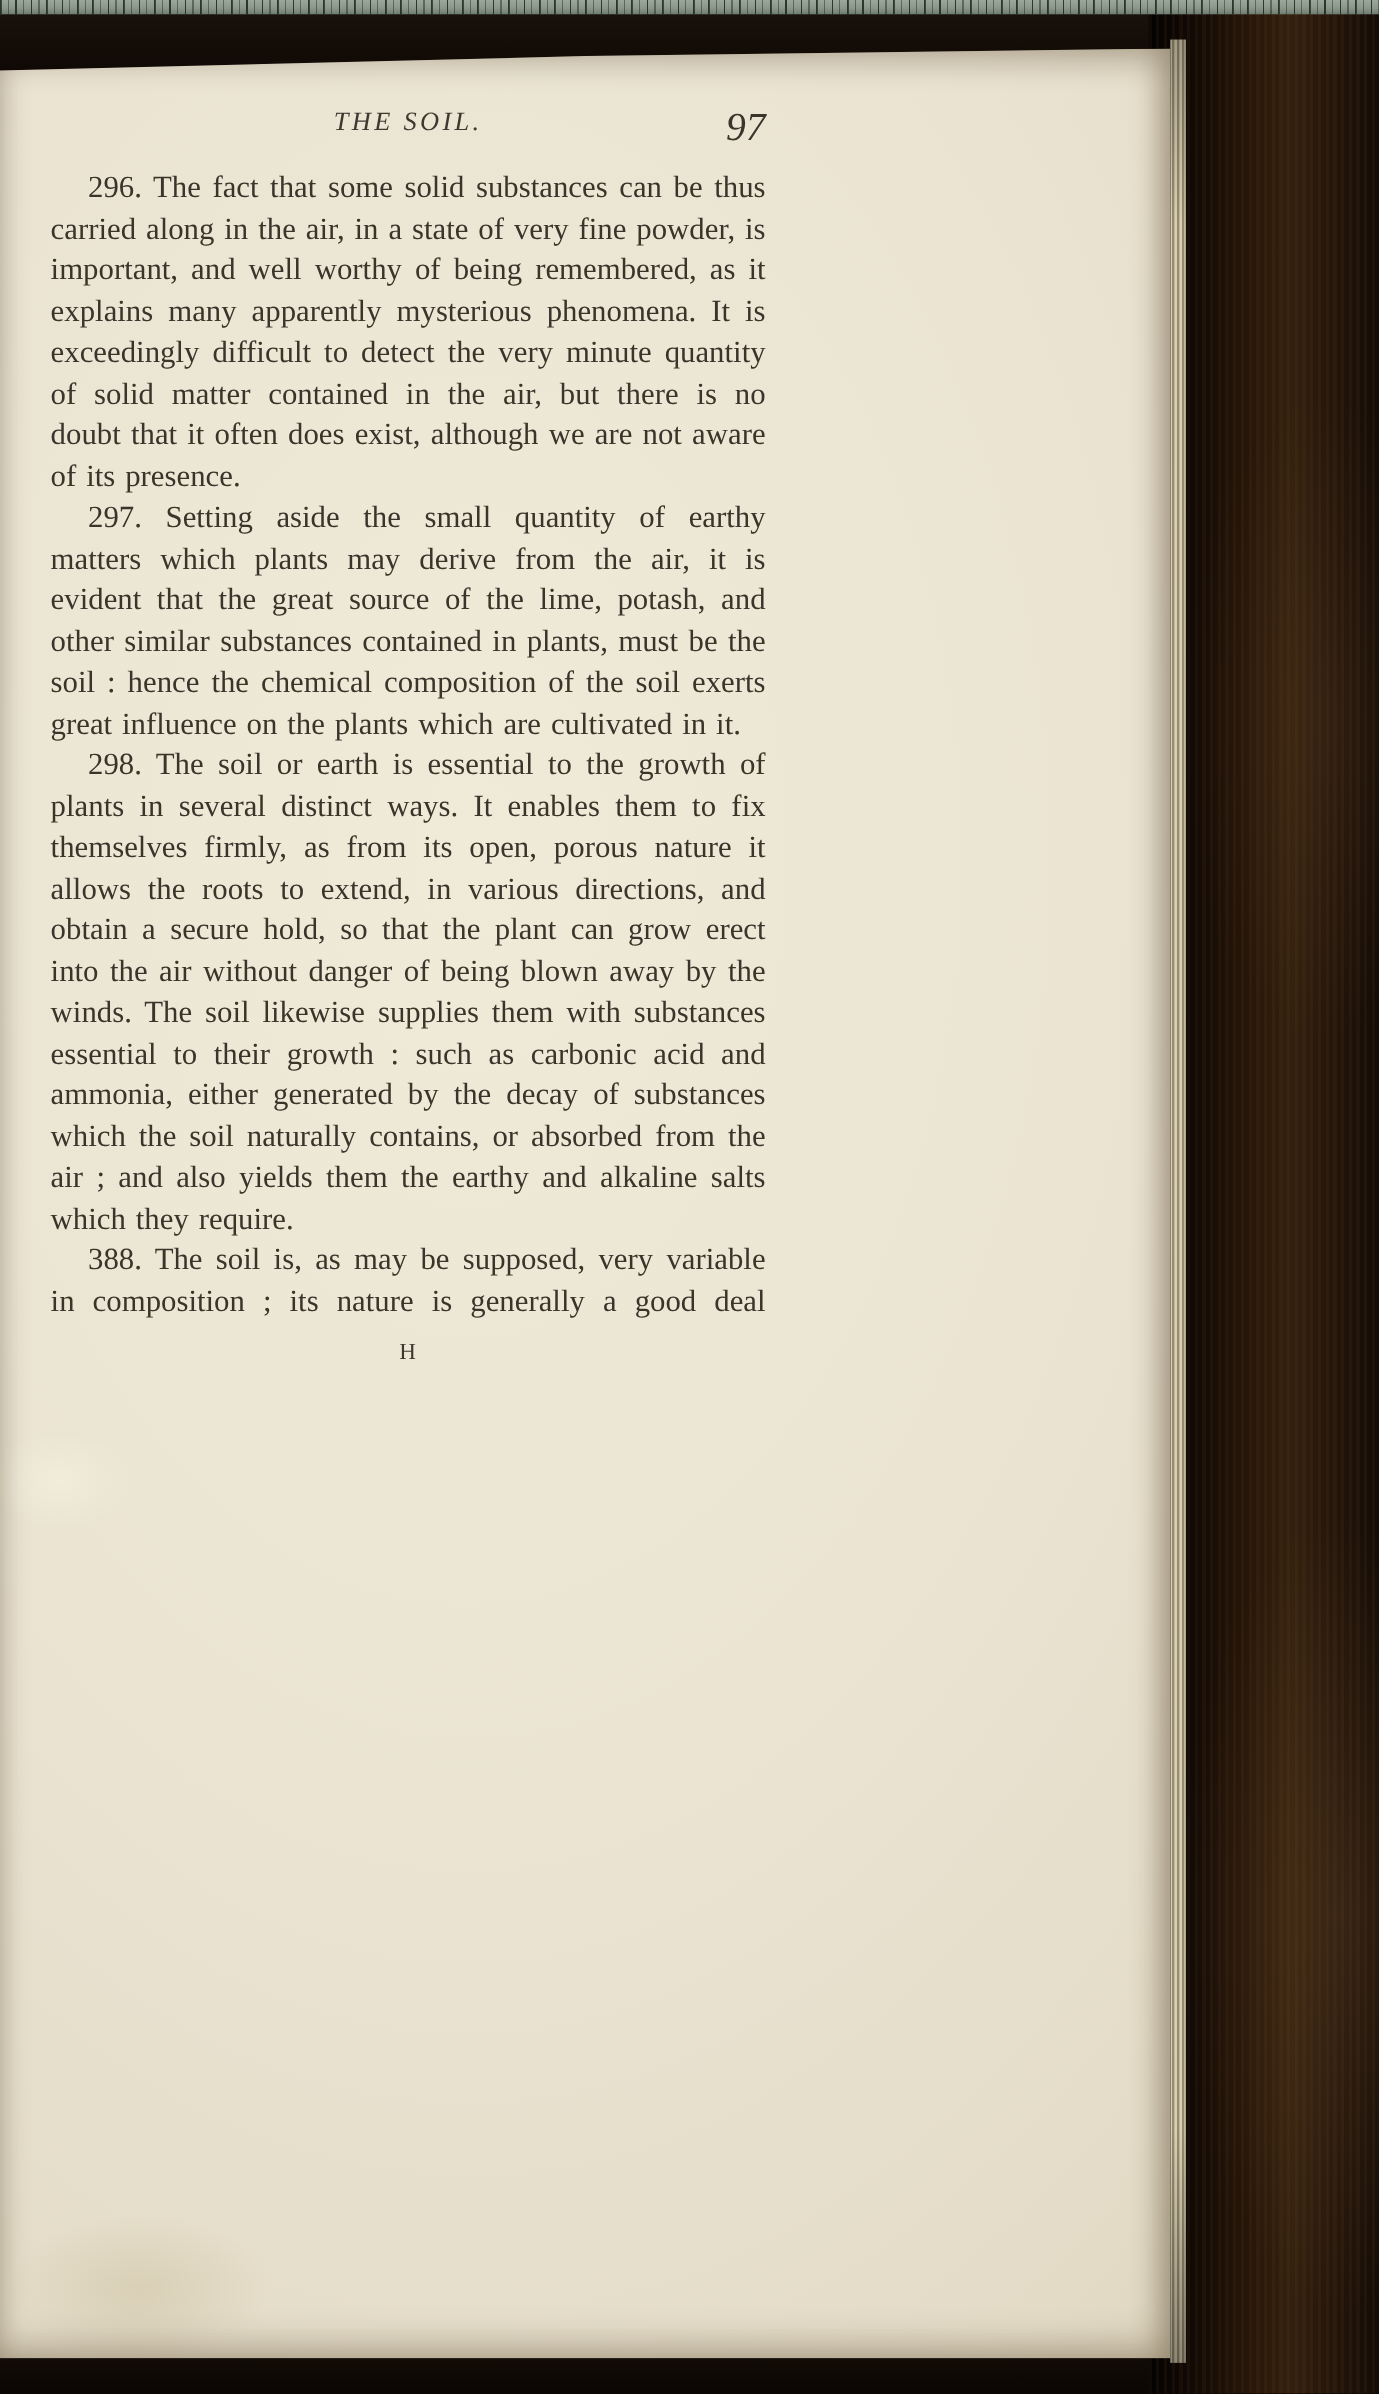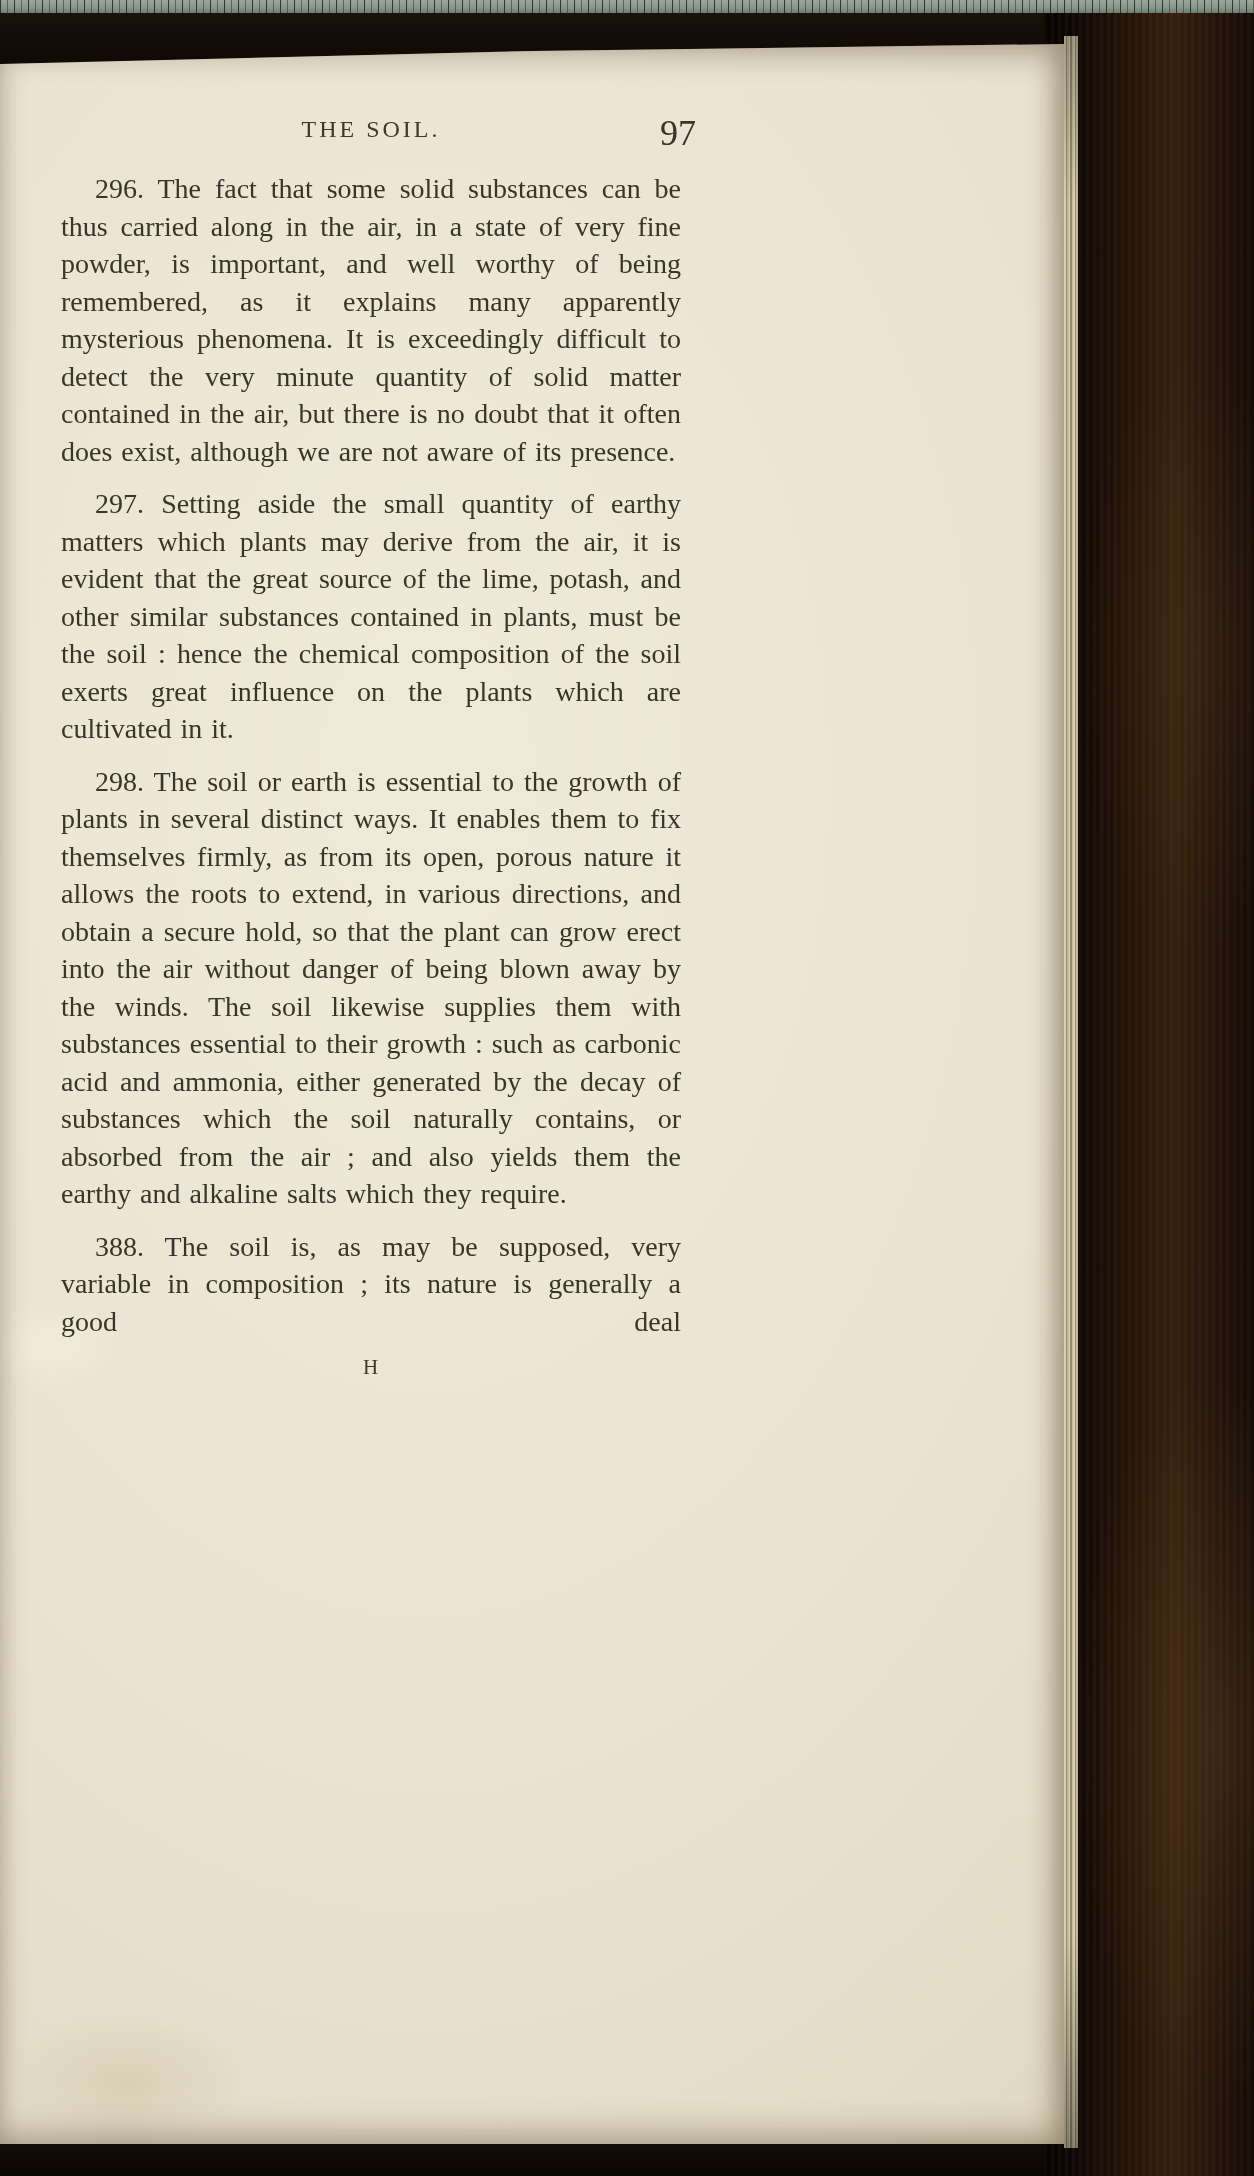--- a/index.html
+++ b/index.html
@@ -99,43 +99,44 @@
   
   .content {
     position: absolute;
     left: 46px;
     top: 0;
     width: 650px;
     color: #39352b;
   }
   .header-row {
     position: relative;
-    margin-top: 68px;
+    margin-top: 50px;
     margin-bottom: 26px;
     height: 32px;
+    font-style: italic;
   }
   .running-title {
     position: absolute;
     left: 50%;
     transform: translateX(-50%);
     top: 4px;
     font-size: 24px;
     letter-spacing: 3px;
     color: #3d3930;
     white-space: nowrap;
   }
   .page-number {
     position: absolute;
     right: 0;
     top: 0;
     font-size: 36px;
     color: #39352b;
   }
   .body-text p {
-    margin: 15px;
+    margin: 0;
     text-indent: 34px;
     font-size: 28px;
     line-height: 37.5px;
     text-align: justify;
     word-spacing: 2px;
   }
   .body-text p.justify-last {
     text-align-last: justify;
   }
   .signature-mark {

